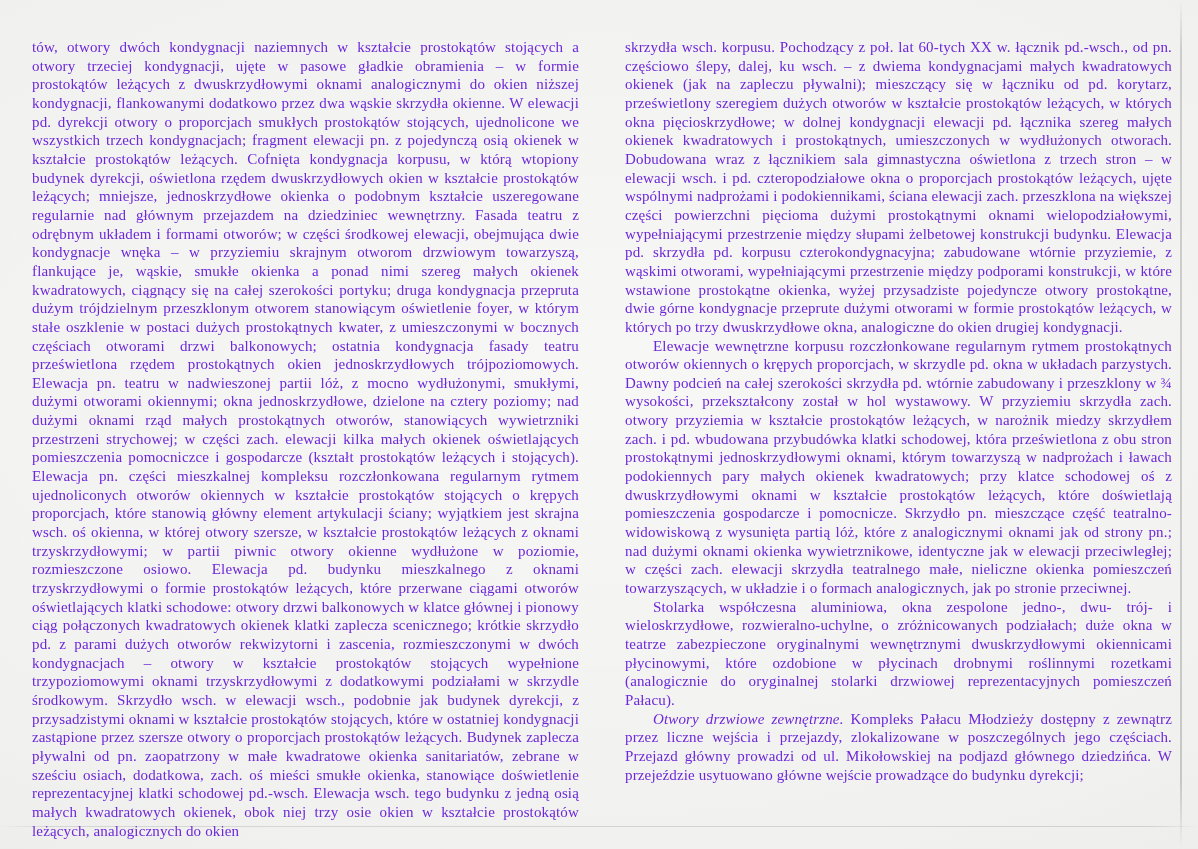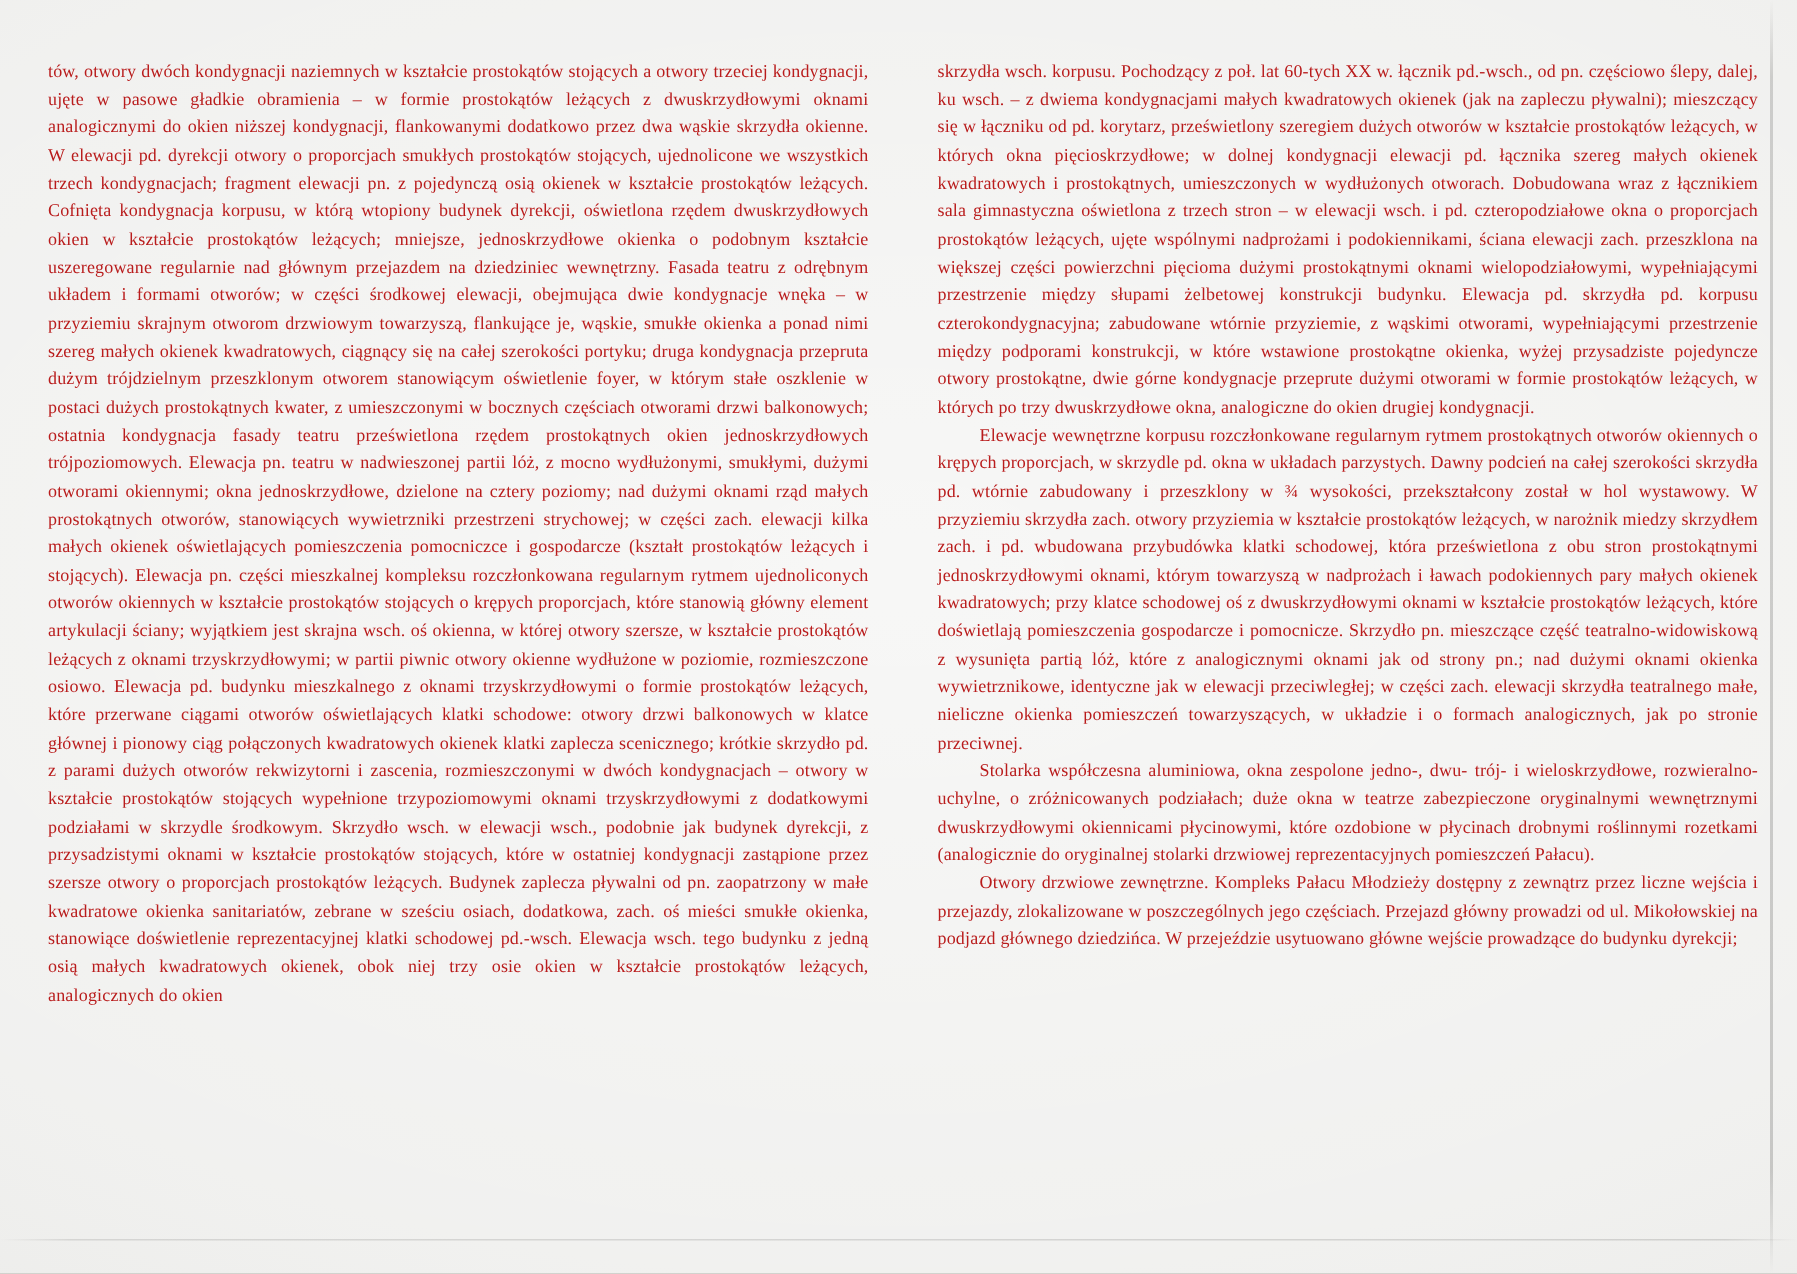--- a/index.html
+++ b/index.html
@@ -69,39 +69,40 @@
   }
 
   .column {
     width: 547px;
     flex: 0 0 547px;
   }
 
   .column p {
     margin: 0;
     font-family: "Liberation Serif", "DejaVu Serif", serif;
-    font-size: 12px;
+    font-size: 15px;
     line-height: 18.65px;
-    color: #b91c1c;
+    color: #6d28d9;
     text-align: justify;
     text-justify: inter-word;
     hyphens: manual;
     letter-spacing: 0.01em;
     white-space: pre-wrap;
   }
 
   .column p.indent {
     text-indent: 28px;
   }
 
   .column p.run-on {
     text-indent: 0;
   }
 
   .italic-lead {
+    font-style: italic;
   }
 </style>
 </head>
 <body>
 
 <div class="page">
 
   <div class="scan-vignette"></div>
 
   <div class="columns">

